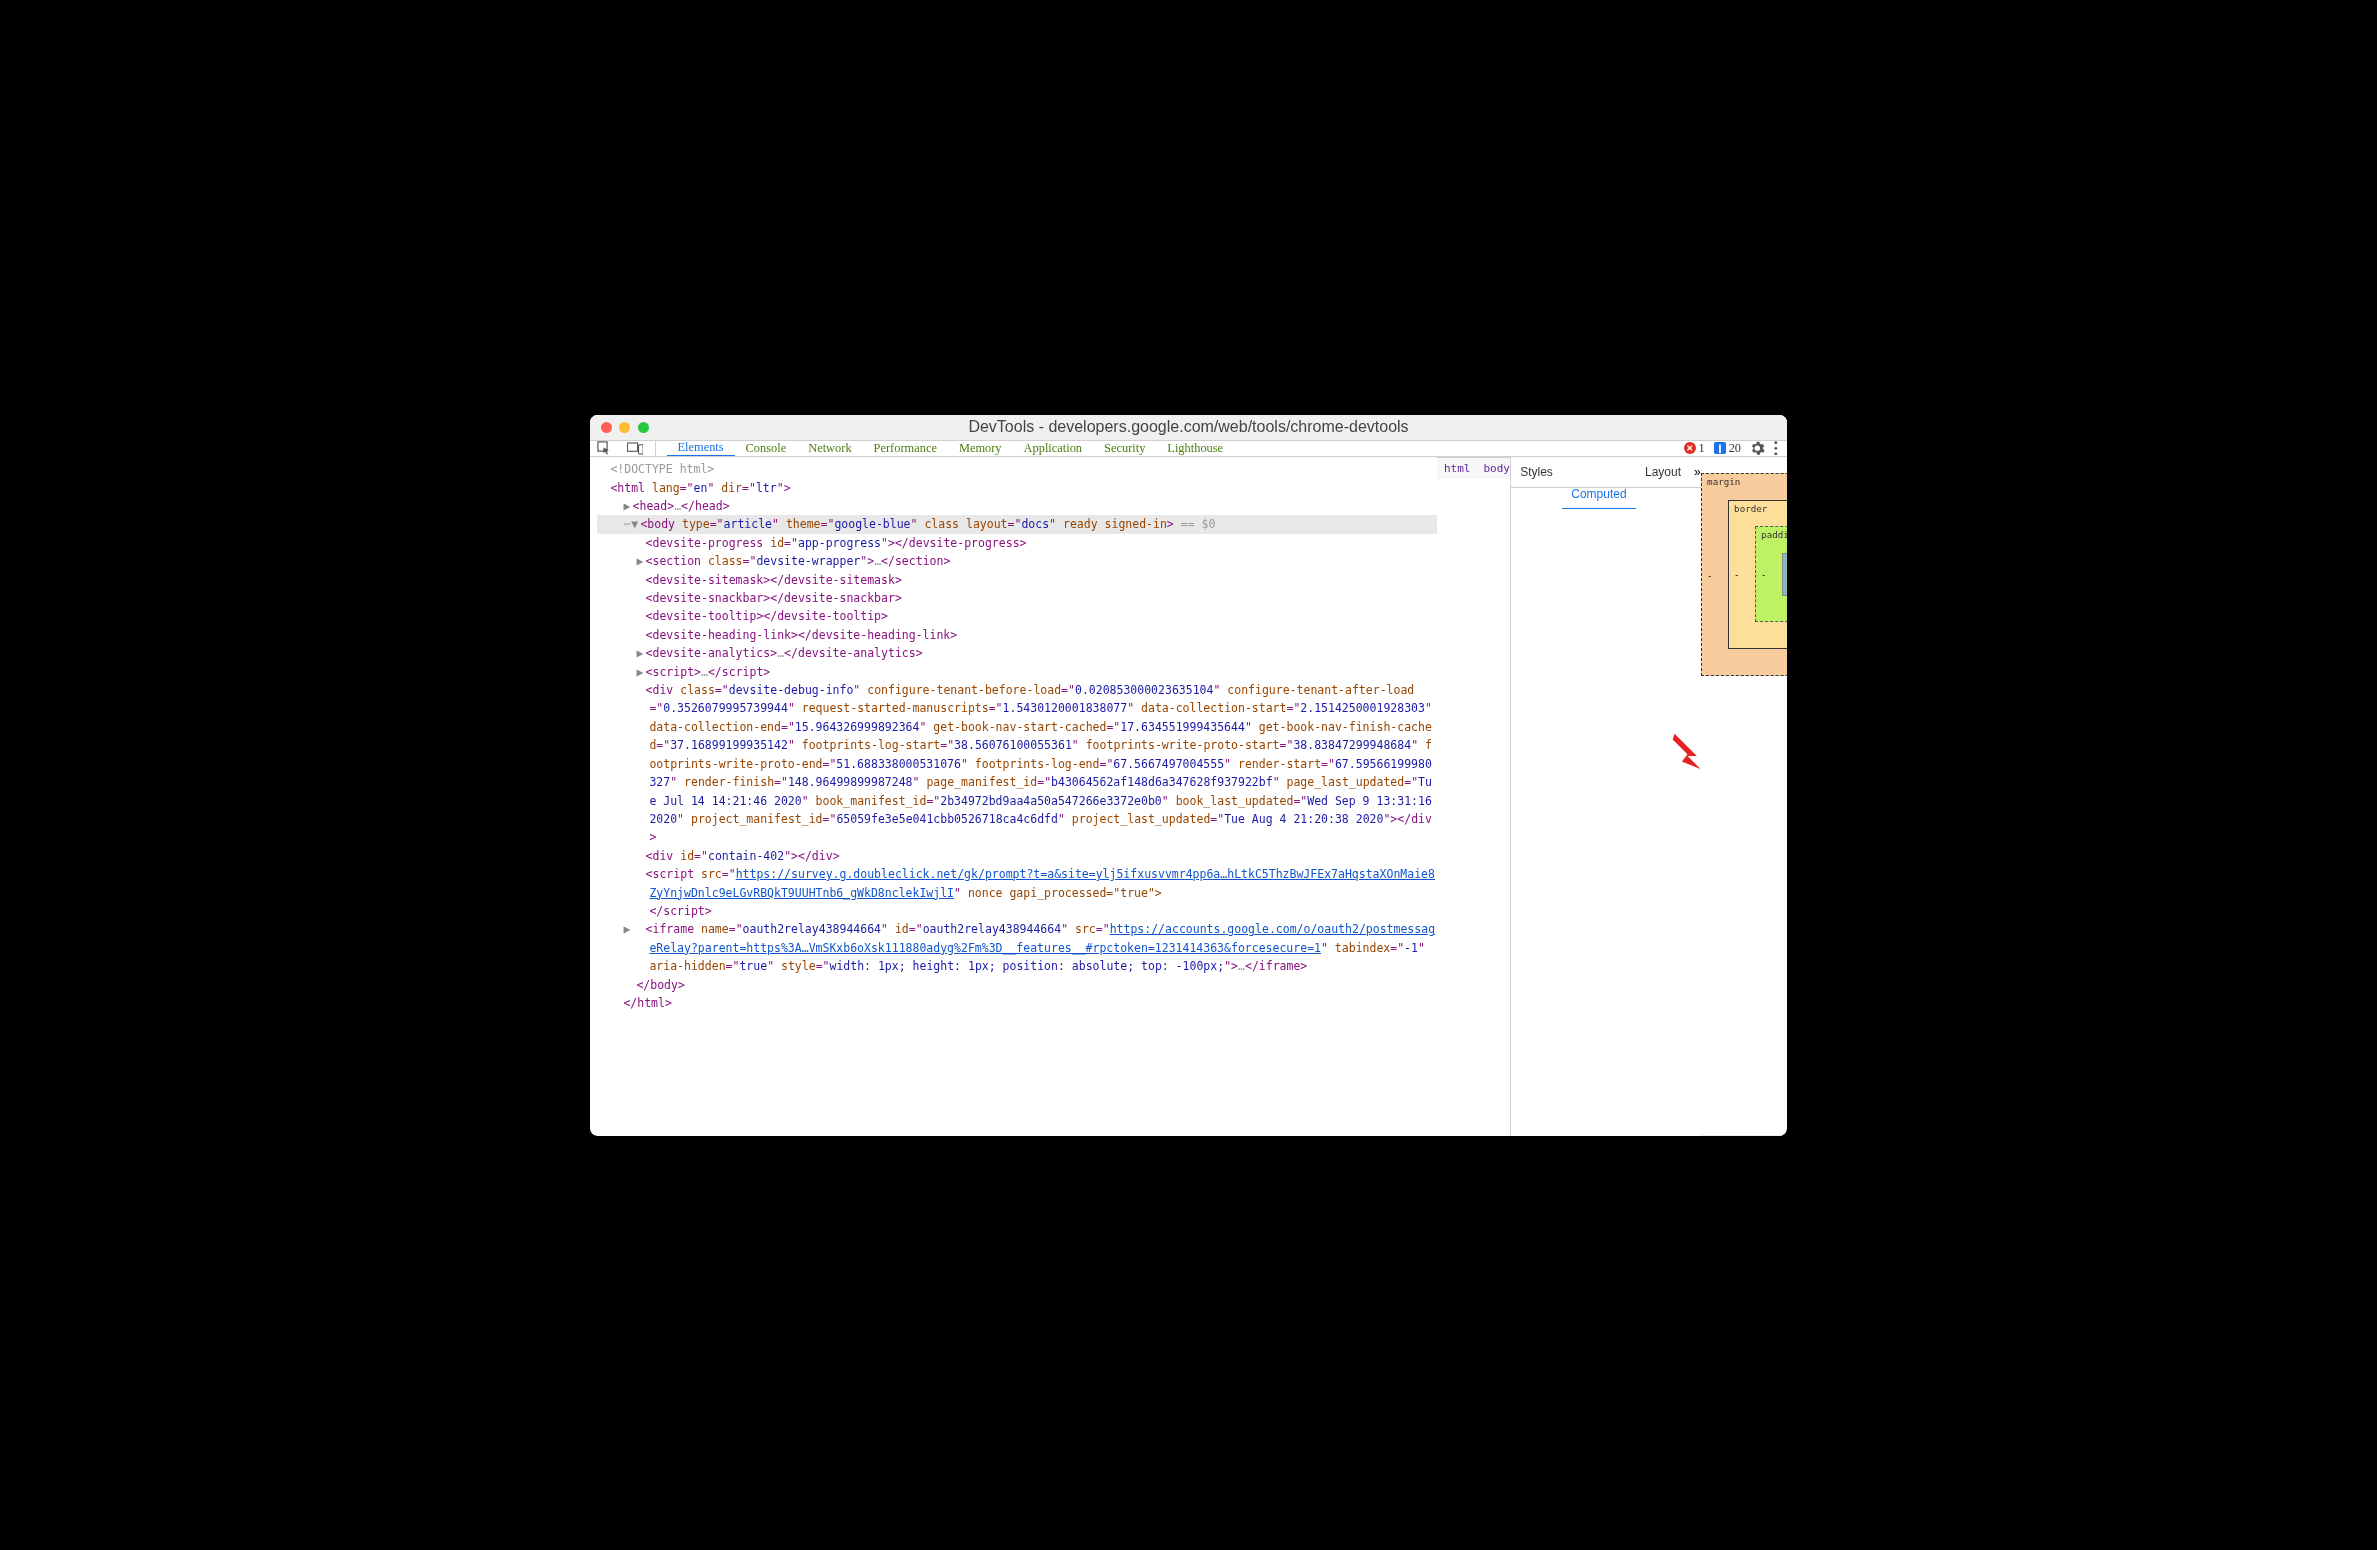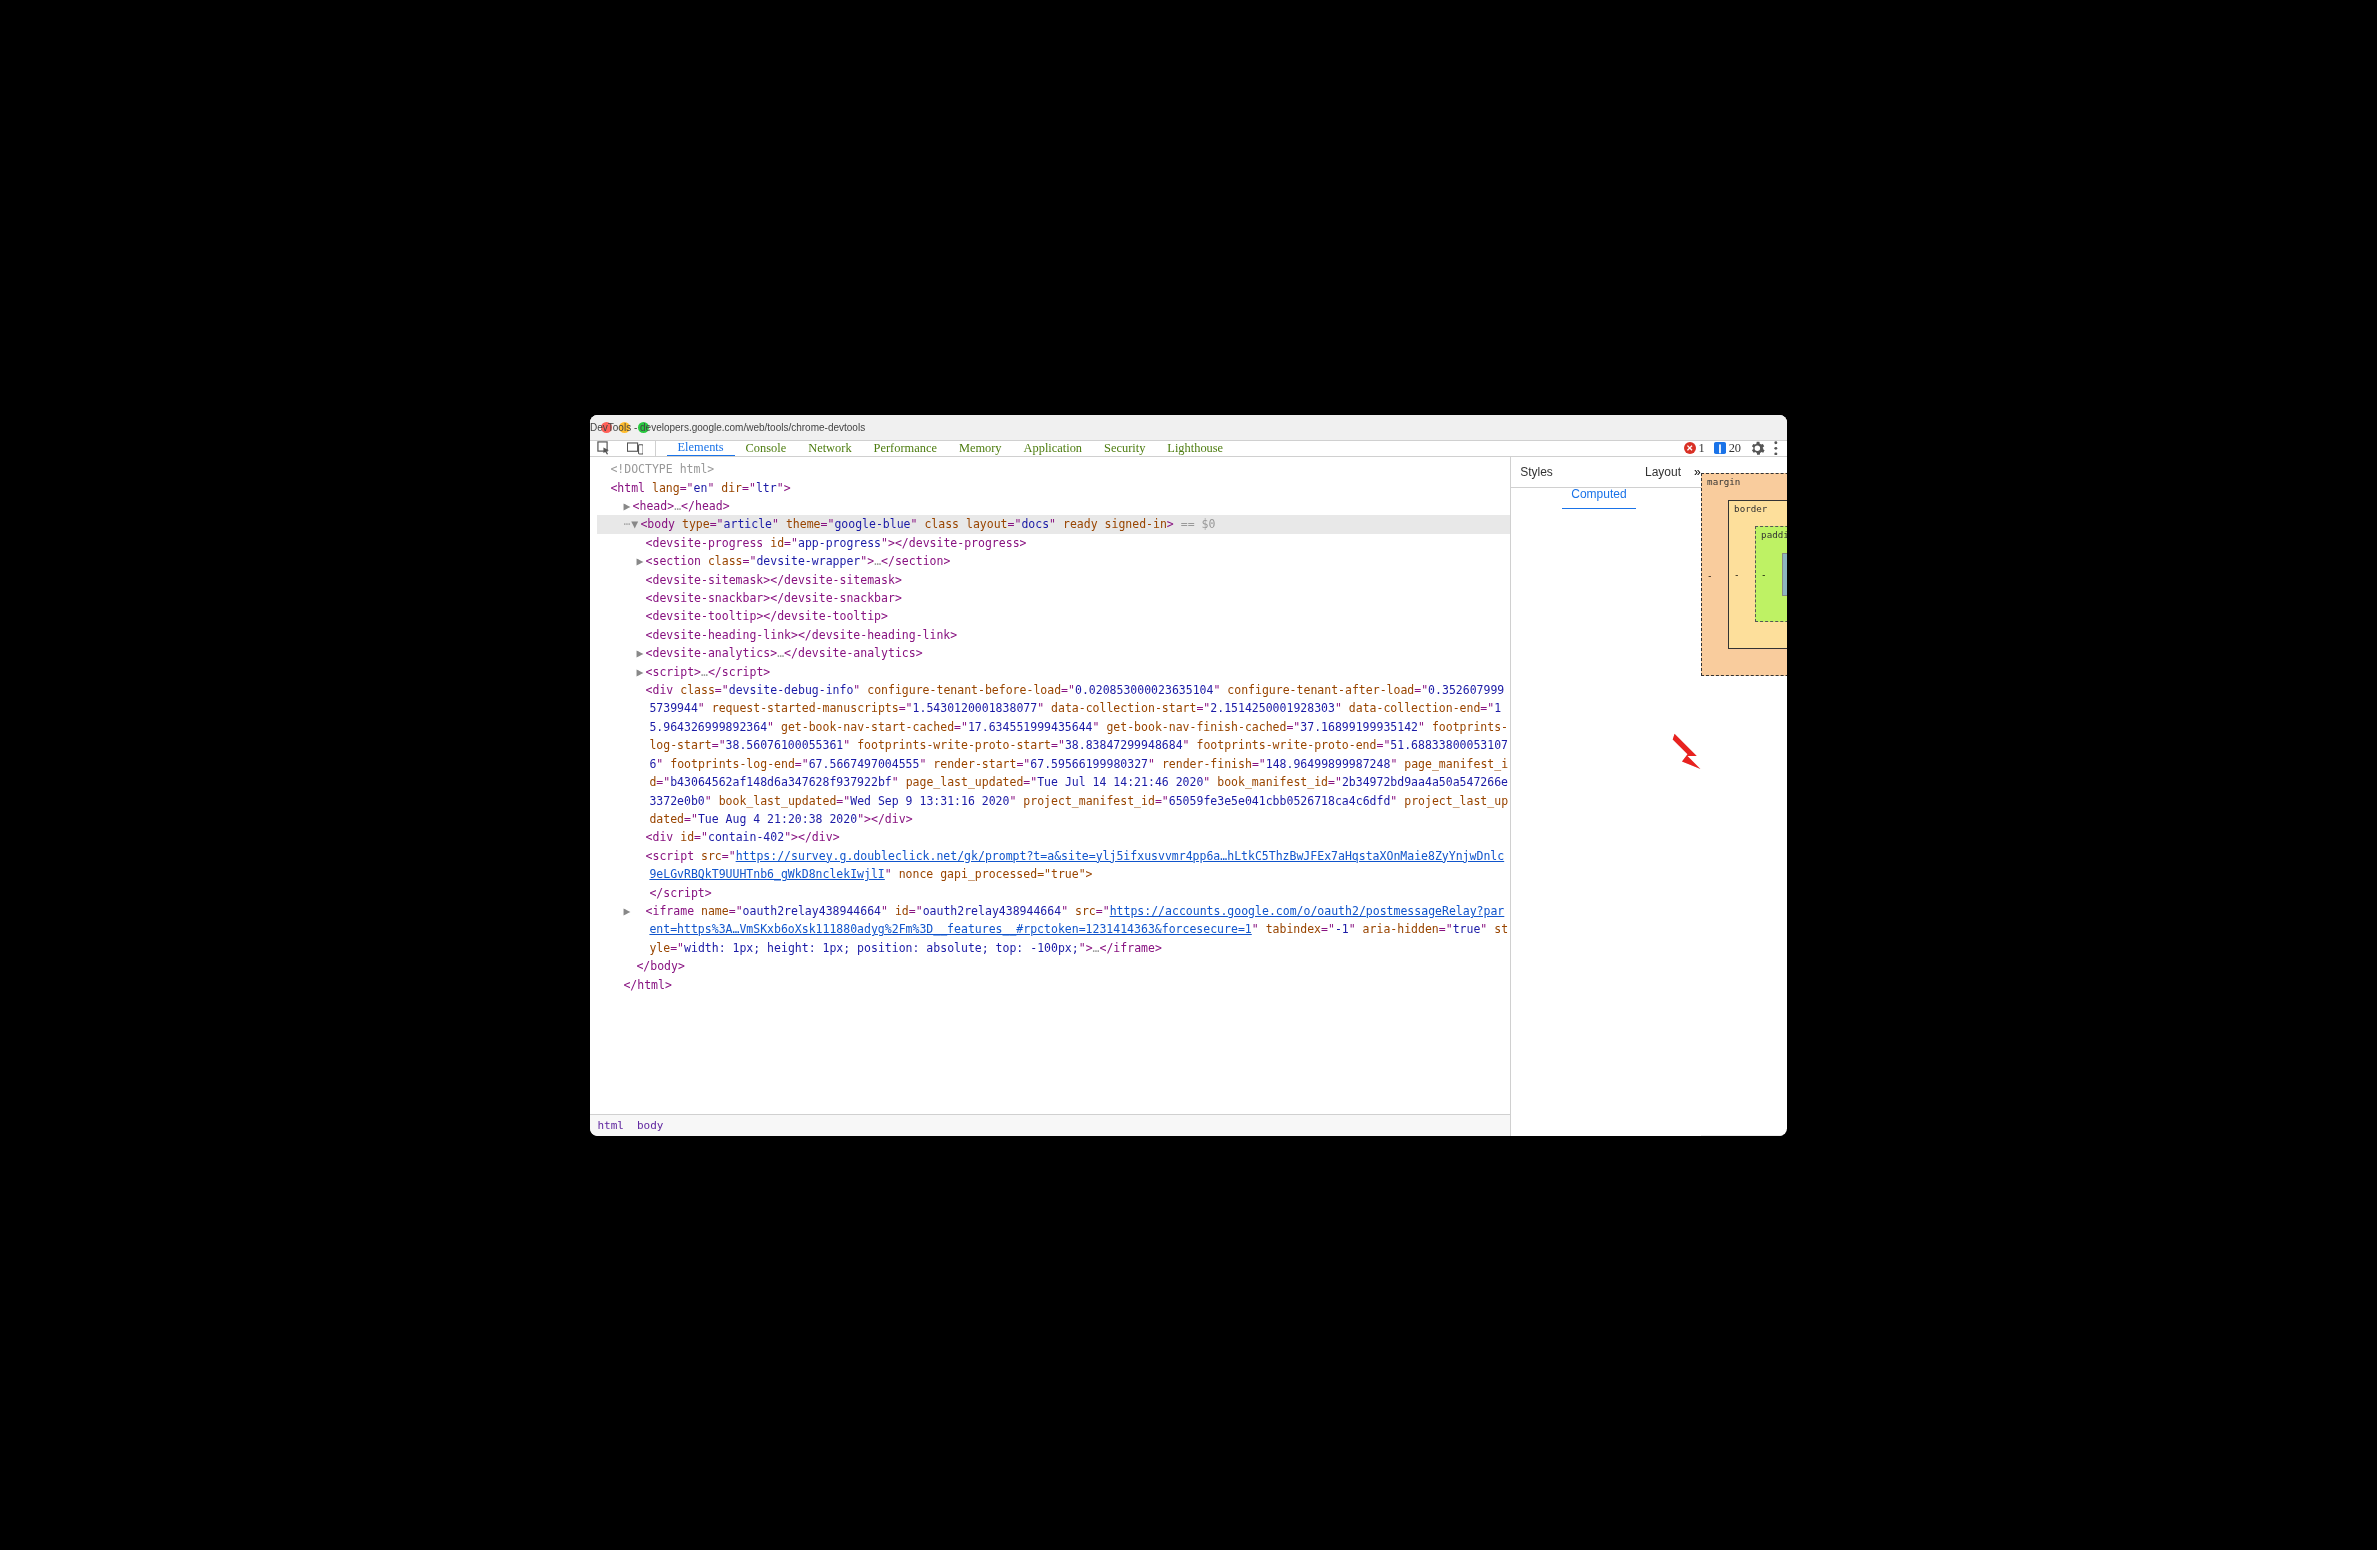--- a/index.html
+++ b/index.html
@@ -4,32 +4,32 @@
 <style>
   * { box-sizing: border-box; margin: 0; padding: 0; }
   body { background: #000; font-family: -apple-system, "Helvetica Neue", Arial, sans-serif; display:flex; align-items:center; justify-content:center; height:100vh; }
   .window { width: 1197px; height: 721px; background:#fff; border-radius:7.4px; box-shadow: 0 18.4px 55px rgba(0,0,0,0.6); overflow:hidden; display:flex; flex-direction:column; position:relative; }
   .titlebar { height:26px; background:#f0f0f0; border-bottom:0.9px solid #d0d0d0; display:flex; align-items:center; position:relative; }
   .traffic { display:flex; gap:7.4px; padding-left:11px; }
   .dot { width:11px; height:11px; border-radius:50%; }
   .dot.red { background:#ff5f57; }
   .dot.yel { background:#ffbd2e; }
   .dot.grn { background:#28c840; }
-  .titlebar .title { position:absolute; left:0; right:0; font-size:10px; color:#444; pointer-events:none; }
+  .titlebar .title { position:absolute; left:0; right:0; text-align:center; font-size:16px; color:#444; pointer-events:none; }
   .toolbar { height:16px; border-bottom:0.9px solid #d0d0d0; display:flex; align-items:center; font-size:12.4px; color:#333;font-family:Liberation Serif, serif; }
   .toolbar .btn { padding:0 7.4px; height:100%; display:flex; align-items:center; }
   .tabs { display:flex; height:100%; padding-left:7.4px; }
   .tabs .tab { padding:0 11px; display:flex; align-items:center; cursor:pointer; color:#4d7c0f; }
   .tabs .tab.active { color:#1a73e8; border-bottom:1.8px solid #1a73e8; }
   .toolbar .right { margin-left:auto; display:flex; align-items:center; gap:9.2px; padding-right:9.2px; }
   .err-ico { width:12px; height:12px; border-radius:50%; background:#d93025; color:#fff; display:inline-flex; align-items:center; justify-content:center; font-size:8.3px; font-weight:bold; }
   .msg-ico { width:12px; height:12px; background:#1a73e8; color:#fff; display:inline-flex; align-items:center; justify-content:center; font-size:8.3px; font-weight:bold; border-radius:1.8px; }
   .gear-ico svg, .kebab-ico svg, .inspect-ico svg, .device-ico svg { display:block; }
   .content { flex:1; display:flex; min-height:0; }
-  .dom-pane { flex:1; display:flex; flex-direction:column; border-right:0.9px solid #d0d0d0; min-width:0; }
+  .dom-pane { flex:1; display:flex; flex-direction:row; border-right:0.9px solid #d0d0d0; min-width:0; }
   .dom-tree { flex:1; overflow:auto; font-family: Menlo, Consolas, monospace; font-size:11.5px; line-height:18.4px; padding:3.7px 0 3.7px 7.4px; color:#333; white-space:normal; }
   .dom-tree .line { padding-left:13px; }
   .dom-tree .i1 { padding-left:26px; }
   .dom-tree .i2 { padding-left:39px; }
   .dom-tree .wrap { padding-left:39px; text-indent:-13px; word-break:break-all; margin-left:13px; }
   .tag { color:#881280; }
   .attr-n { color:#994500; }
   .attr-v { color:#1a1aa6; }
   .punct { color:#881280; }
   .gray { color:#999; }

